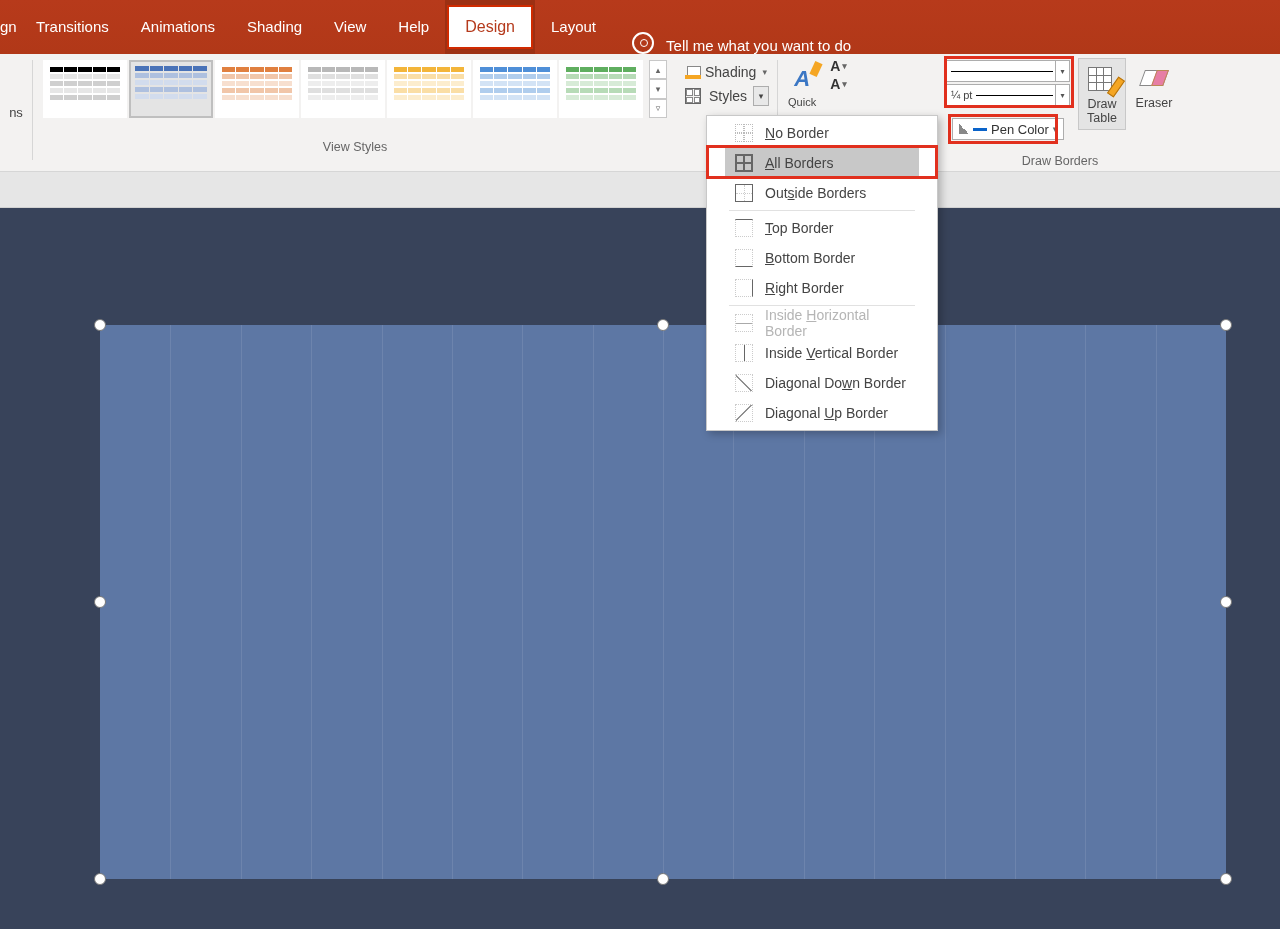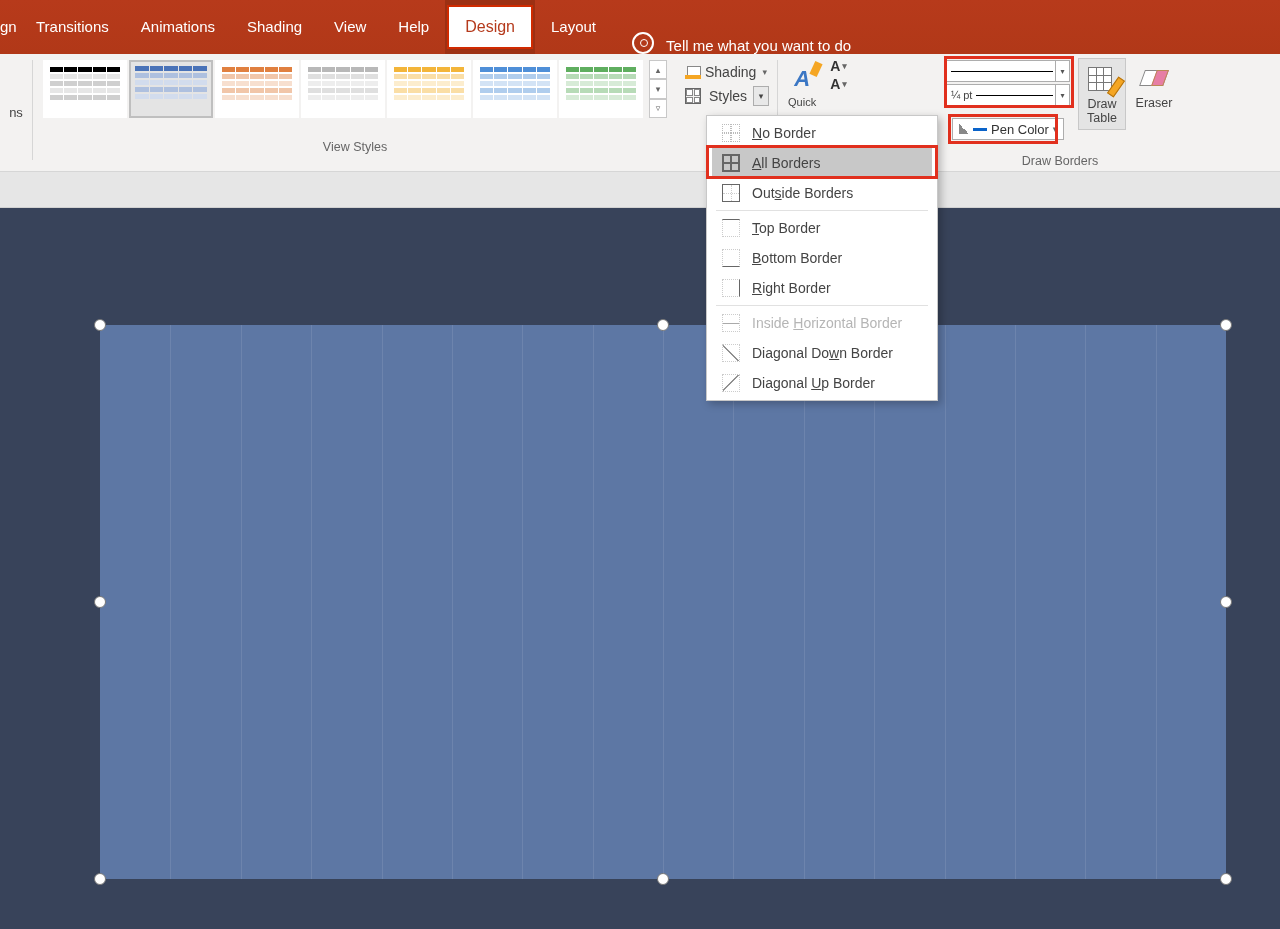--- a/index.html
+++ b/index.html
@@ -148,21 +148,21 @@
   .eraser-btn .bigicon::before{content:"";position:absolute;left:4px;top:8px;width:22px;height:14px;background:#fff;border:1px solid #888;transform:skewX(-20deg);}
   .eraser-btn .bigicon::after{content:"";position:absolute;left:16px;top:8px;width:10px;height:14px;background:#e77ea5;border:1px solid #b85;transform:skewX(-20deg);}
   .drawborders-label { position:absolute; left:960px; top:100px; width:200px; text-align:center; font-size:12.5px; color:#666;}
 
   
   .borders-menu {
     position:absolute; left:706px; top:115px; width:232px;
     background:#fff; border:1px solid #c8c8c8;
     box-shadow: 3px 3px 8px rgba(0,0,0,.25);
     z-index: 40;
-    padding:2px 5px;
+    padding:2px 18px;
   }
   .menu-item {
     display:flex; align-items:center; gap:12px;
     height:30px; padding:0 10px; font-size:14px; color:#444;
     cursor:pointer;
   }
   .menu-item .micon { width:18px; height:18px; flex-shrink:0; position:relative; }
   .menu-item.highlight { background:#c8c8c8; }
   .menu-item.disabled { color:#b5b5b5; }
   .menu-sep { height:1px; background:#e1e1e1; margin:2px 4px; }
@@ -601,20 +601,24 @@
     <span><span class="ul">B</span>ottom Border</span>
   </div>
   <div class="menu-item">
     <span class="micon mi-right"></span>
     <span><span class="ul">R</span>ight Border</span>
   </div>
   <div class="menu-sep"></div>
   <div class="menu-item disabled">
     <span class="micon mi-inh"></span>
     <span>Inside <span class="ul">H</span>orizontal Border</span>
+  </div>
+  <div class="menu-item">
+    <span class="micon mi-inv"></span>
+    <span>Inside <span class="ul">V</span>ertical Border</span>
   </div>
   <div class="menu-item">
     <span class="micon mi-diagd"></span>
     <span>Diagonal Do<span class="ul">w</span>n Border</span>
   </div>
   <div class="menu-item">
     <span class="micon mi-diagu"></span>
     <span>Diagonal <span class="ul">U</span>p Border</span>
   </div>
 </div>

